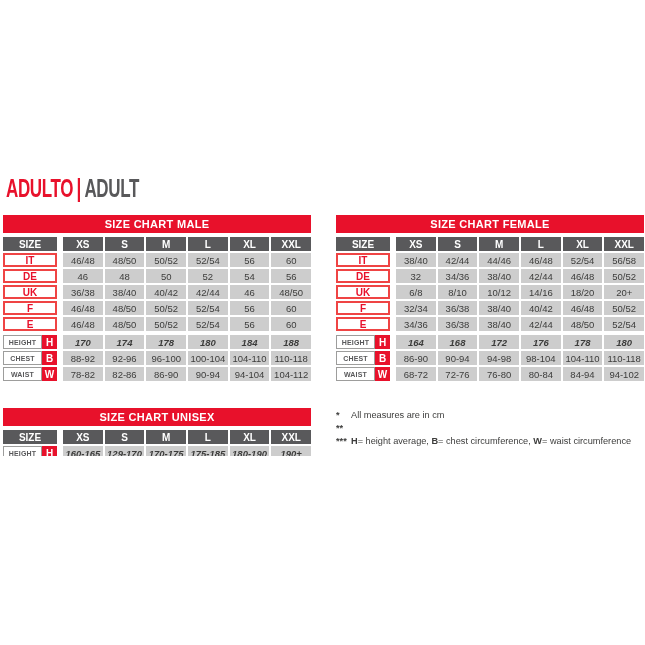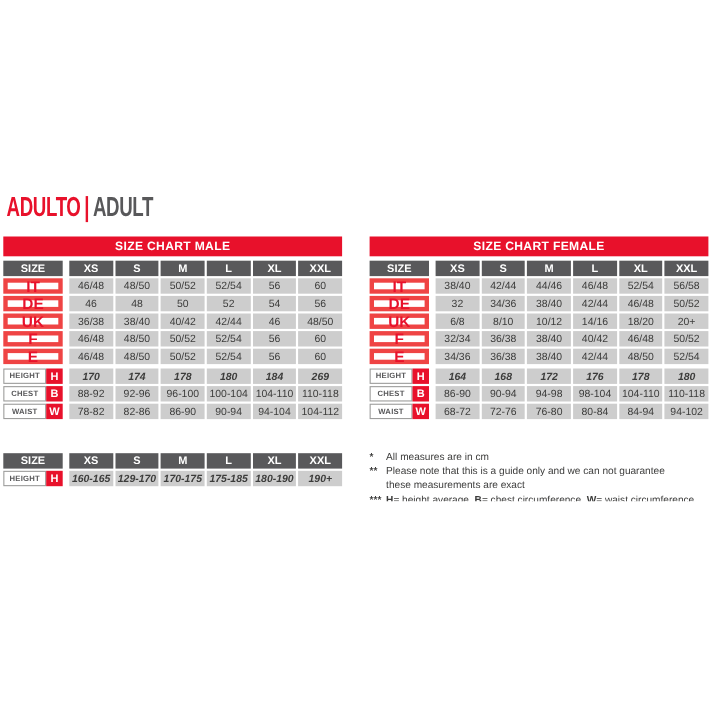--- a/index.html
+++ b/index.html
@@ -35,22 +35,22 @@
   .cells { display:flex; flex:1; gap:2px; }
   .cell {
     flex:1; display:flex; align-items:center; justify-content:center;
     background:#cdcdcd; font-size:9.5px; color:#3c3c3b;
   }
   .hcell {
     background:#59595b !important; color:#ffffff !important;
     font-weight:bold; font-size:10px; display:flex; align-items:center; justify-content:center;
   }
   .sizebox {
-    flex:1; box-sizing:border-box; border:4px solid #ef4444; background:#fff;
-    color:#e8112b; font-weight:bold; font-size:14px;
+    flex:1; box-sizing:border-box; border:2px solid #ef4444; background:#fff;
+    color:#e8112b; font-weight:bold; font-size:10px;
     display:flex; align-items:center; justify-content:center;
   }
   .mlabel {
     width:39px; min-width:39px; box-sizing:border-box; border:1px solid #9d9d9c; background:#fff;
     color:#58585a; font-weight:bold; font-size:7px; letter-spacing:0.2px;
     display:flex; align-items:center; justify-content:center;
   }
   .mletter {
     width:15px; min-width:15px; background:#e8112b; color:#fff; font-weight:bold; font-size:10px;
     display:flex; align-items:center; justify-content:center;
@@ -160,21 +160,21 @@
           <div class="labelcol">
             <div class="mlabel">HEIGHT</div>
             <div class="mletter">H</div>
           </div>
           <div class="cells">
             <div class="cell bold">170</div>
             <div class="cell bold">174</div>
             <div class="cell bold">178</div>
             <div class="cell bold">180</div>
             <div class="cell bold">184</div>
-            <div class="cell bold">269</div>
+            <div class="cell bold">188</div>
           </div>
         </div>
         <div class="row">
           <div class="labelcol">
             <div class="mlabel">CHEST</div>
             <div class="mletter">B</div>
           </div>
           <div class="cells">
             <div class="cell">88-92</div>
             <div class="cell">92-96</div>
@@ -323,20 +323,23 @@
             <div class="cell">76-80</div>
             <div class="cell">80-84</div>
             <div class="cell">84-94</div>
             <div class="cell">94-102</div>
           </div>
         </div>
       </div>
   </section>
 
   <section class="chart" id="unisex">
+    <div class="bar">
+      <span>SIZE CHART UNISEX</span>
+    </div>
     <div class="rows">
         <div class="row">
           <div class="labelcol">
             <div class="hcell wfull">SIZE</div>
           </div>
           <div class="cells">
             <div class="cell hcell">XS</div>
             <div class="cell hcell">S</div>
             <div class="cell hcell">M</div>
             <div class="cell hcell">L</div>
@@ -361,22 +364,20 @@
       </div>
   </section>
 
   <div class="notes">
       <div class="note">
         <span class="marker">*</span>
         <span class="ntext"><span>All measures are in cm</span></span>
       </div>
       <div class="note">
         <span class="marker">**</span>
-        <span class="ntext"><span>Please note that this is a guide only and we can not guarantee
-these measurements are exact</span></span>
       </div>
       <div class="note">
         <span class="marker">***</span>
         <span class="ntext"><span class="b">H</span><span>= height average, </span><span class="b">B</span><span>= chest circumference, </span><span class="b">W</span><span>= waist circumference</span></span>
       </div>
     </div>
 
 </div>
 
 </body></html>

